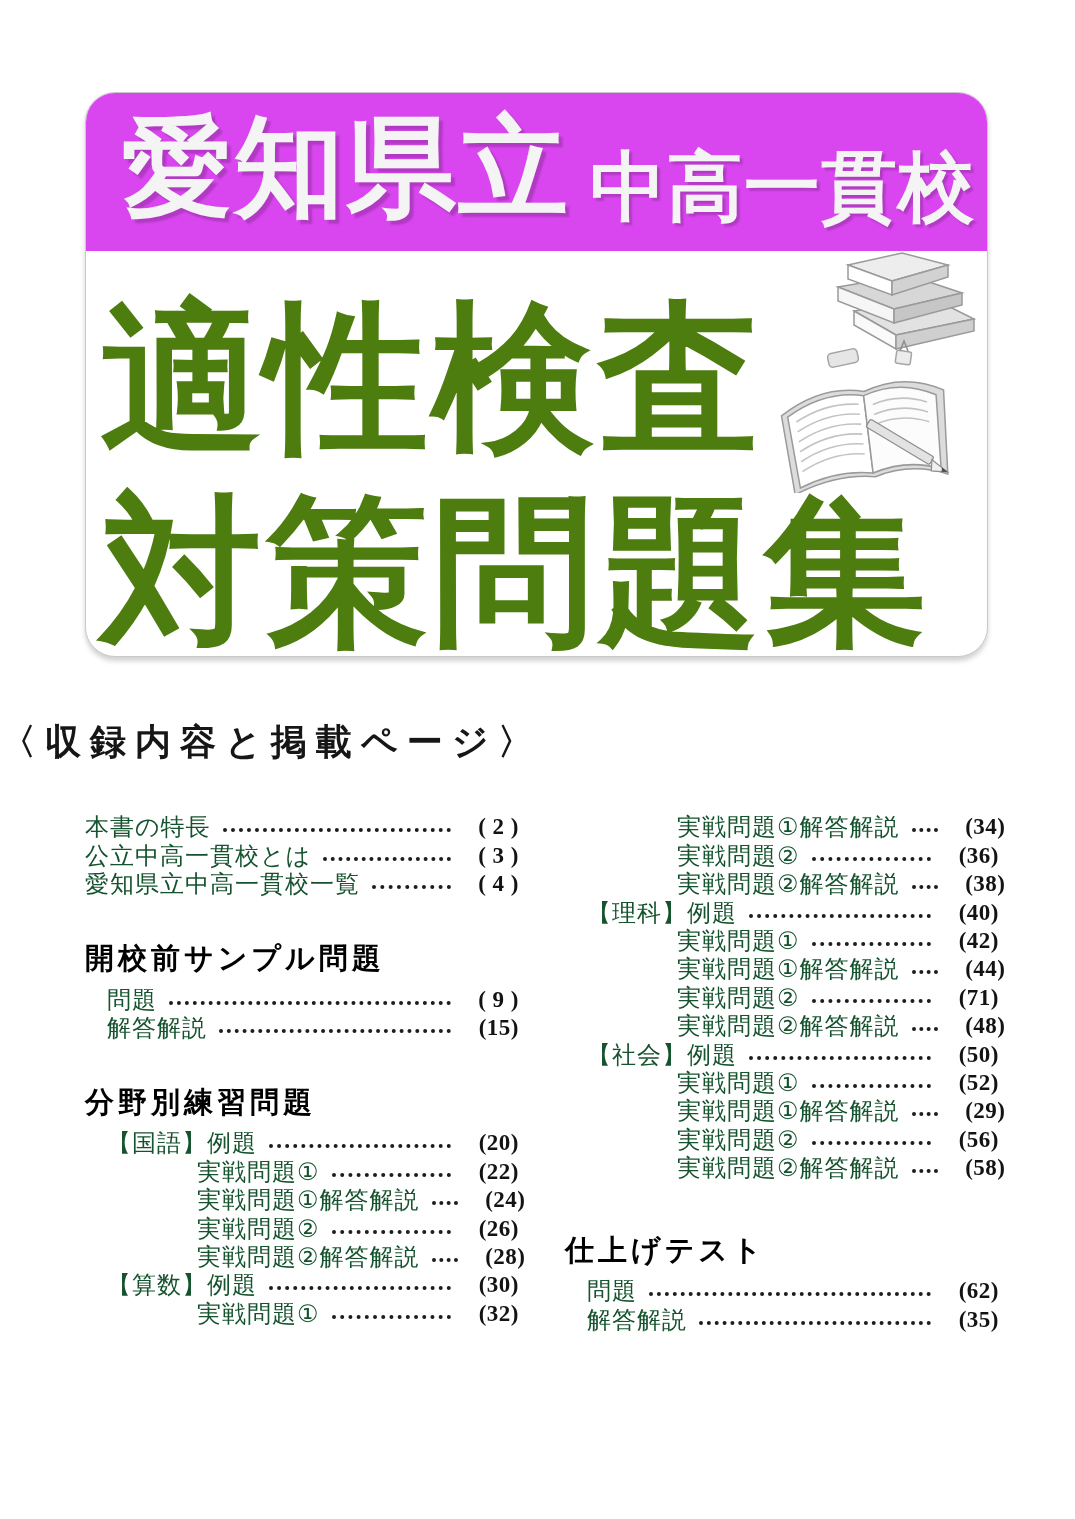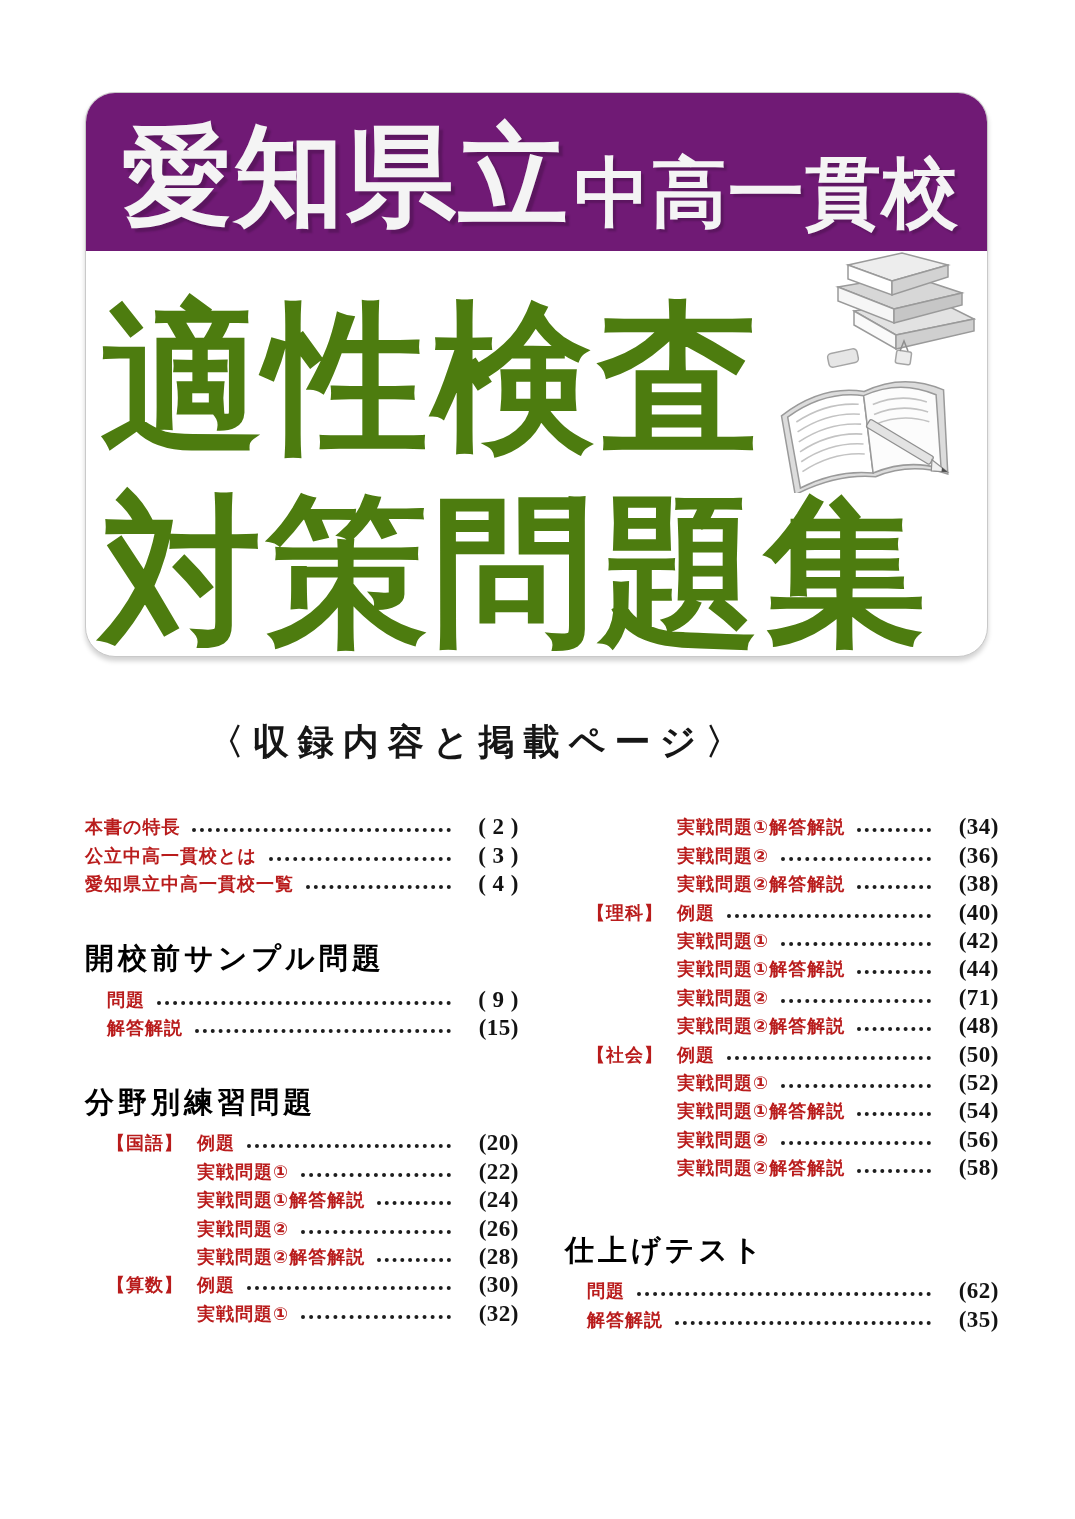--- a/index.html
+++ b/index.html
@@ -15,48 +15,48 @@
     position:absolute; left:85px; top:92px;
     width:903px; height:565px;
     background:#ffffff;
     border:1px solid #c9c9c9;
     border-radius:30px;
     box-shadow:0 4px 5px rgba(0,0,0,0.18);
     overflow:hidden;
   }
   .cover-band {
     height:158px;
-    background:#701a75;
+    background:#d946ef;
     display:flex; align-items:flex-end;
     padding:0 0 20px 36px;
     white-space:nowrap;
+    font-family:Liberation Mono, monospace;
   }
   .band-large {
     font-size:110px; font-weight:900; line-height:1;
     color:#f4f4f4; letter-spacing:2px;
     text-shadow:4px 4px 2px rgba(0,0,0,0.18);
   }
   .band-small {
     font-size:76px; font-weight:900; line-height:1;
     color:#f4f4f4; letter-spacing:1px;
     text-shadow:3px 3px 2px rgba(0,0,0,0.18);
-    margin-left:4px;
+    margin-left:20px;
   }
   .cover-body { position:relative; height:407px; }
   .cover-title {
     position:absolute; left:14px; top:30px; z-index:2;
     font-weight:900; font-size:162px; line-height:1.2;
     letter-spacing:4px; color:#4d7c0f; white-space:nowrap;
   }
   .cover-illustration {
     position:absolute; right:6px; top:0; z-index:1;
   }
   .subtitle {
     position:absolute; left:0; top:718px; width:958px;
-    text-align:center;
     font-size:36px; font-weight:bold; letter-spacing:9px;
     color:#161616; white-space:nowrap;
   }
 
   
   .toc {
     position:absolute; left:0; top:812px; width:1075px;
     display:flex; gap:46px;
     padding:0 76px 0 85px;
   }
@@ -69,21 +69,21 @@
     white-space:nowrap;
   }
   .toc-col:first-child .toc-heading:first-child { margin-top:0; }
   [data-name="toc-column-right"] .toc-heading { margin-top:52px; }
 
   .toc-row {
     display:flex; align-items:flex-end;
     height:28.4px; white-space:nowrap;
   }
   .toc-label, .toc-prefix {
-    font-size:18px; font-weight:bold; color:#b91c1c;
+    font-size:24px; font-weight:normal; color:#14532d;
     letter-spacing:1px; line-height:26px;
   }
   .toc-prefix { flex:0 0 90px; }
   .ind1 { padding-left:22px; }
   .ind2 { padding-left:112px; }
   .leader {
     flex:1 1 auto; min-width:26px; height:0;
     border-bottom:4px dotted #1d1d1d;
     margin:0 10px 8px 12px;
   }
@@ -274,21 +274,21 @@
         <span class="toc-page" data-name="toc-page-number">(50)</span>
       </div>
       <div class="toc-row ind2" data-name="toc-entry">
         <span class="toc-label" data-name="toc-entry-label">実戦問題①</span>
         <span class="leader" data-name="dotted-leader"></span>
         <span class="toc-page" data-name="toc-page-number">(52)</span>
       </div>
       <div class="toc-row ind2" data-name="toc-entry">
         <span class="toc-label" data-name="toc-entry-label">実戦問題①解答解説</span>
         <span class="leader" data-name="dotted-leader"></span>
-        <span class="toc-page" data-name="toc-page-number">(54)</span>
+        <span class="toc-page" data-name="toc-page-number">(29)</span>
       </div>
       <div class="toc-row ind2" data-name="toc-entry">
         <span class="toc-label" data-name="toc-entry-label">実戦問題②</span>
         <span class="leader" data-name="dotted-leader"></span>
         <span class="toc-page" data-name="toc-page-number">(56)</span>
       </div>
       <div class="toc-row ind2" data-name="toc-entry">
         <span class="toc-label" data-name="toc-entry-label">実戦問題②解答解説</span>
         <span class="leader" data-name="dotted-leader"></span>
         <span class="toc-page" data-name="toc-page-number">(58)</span>

